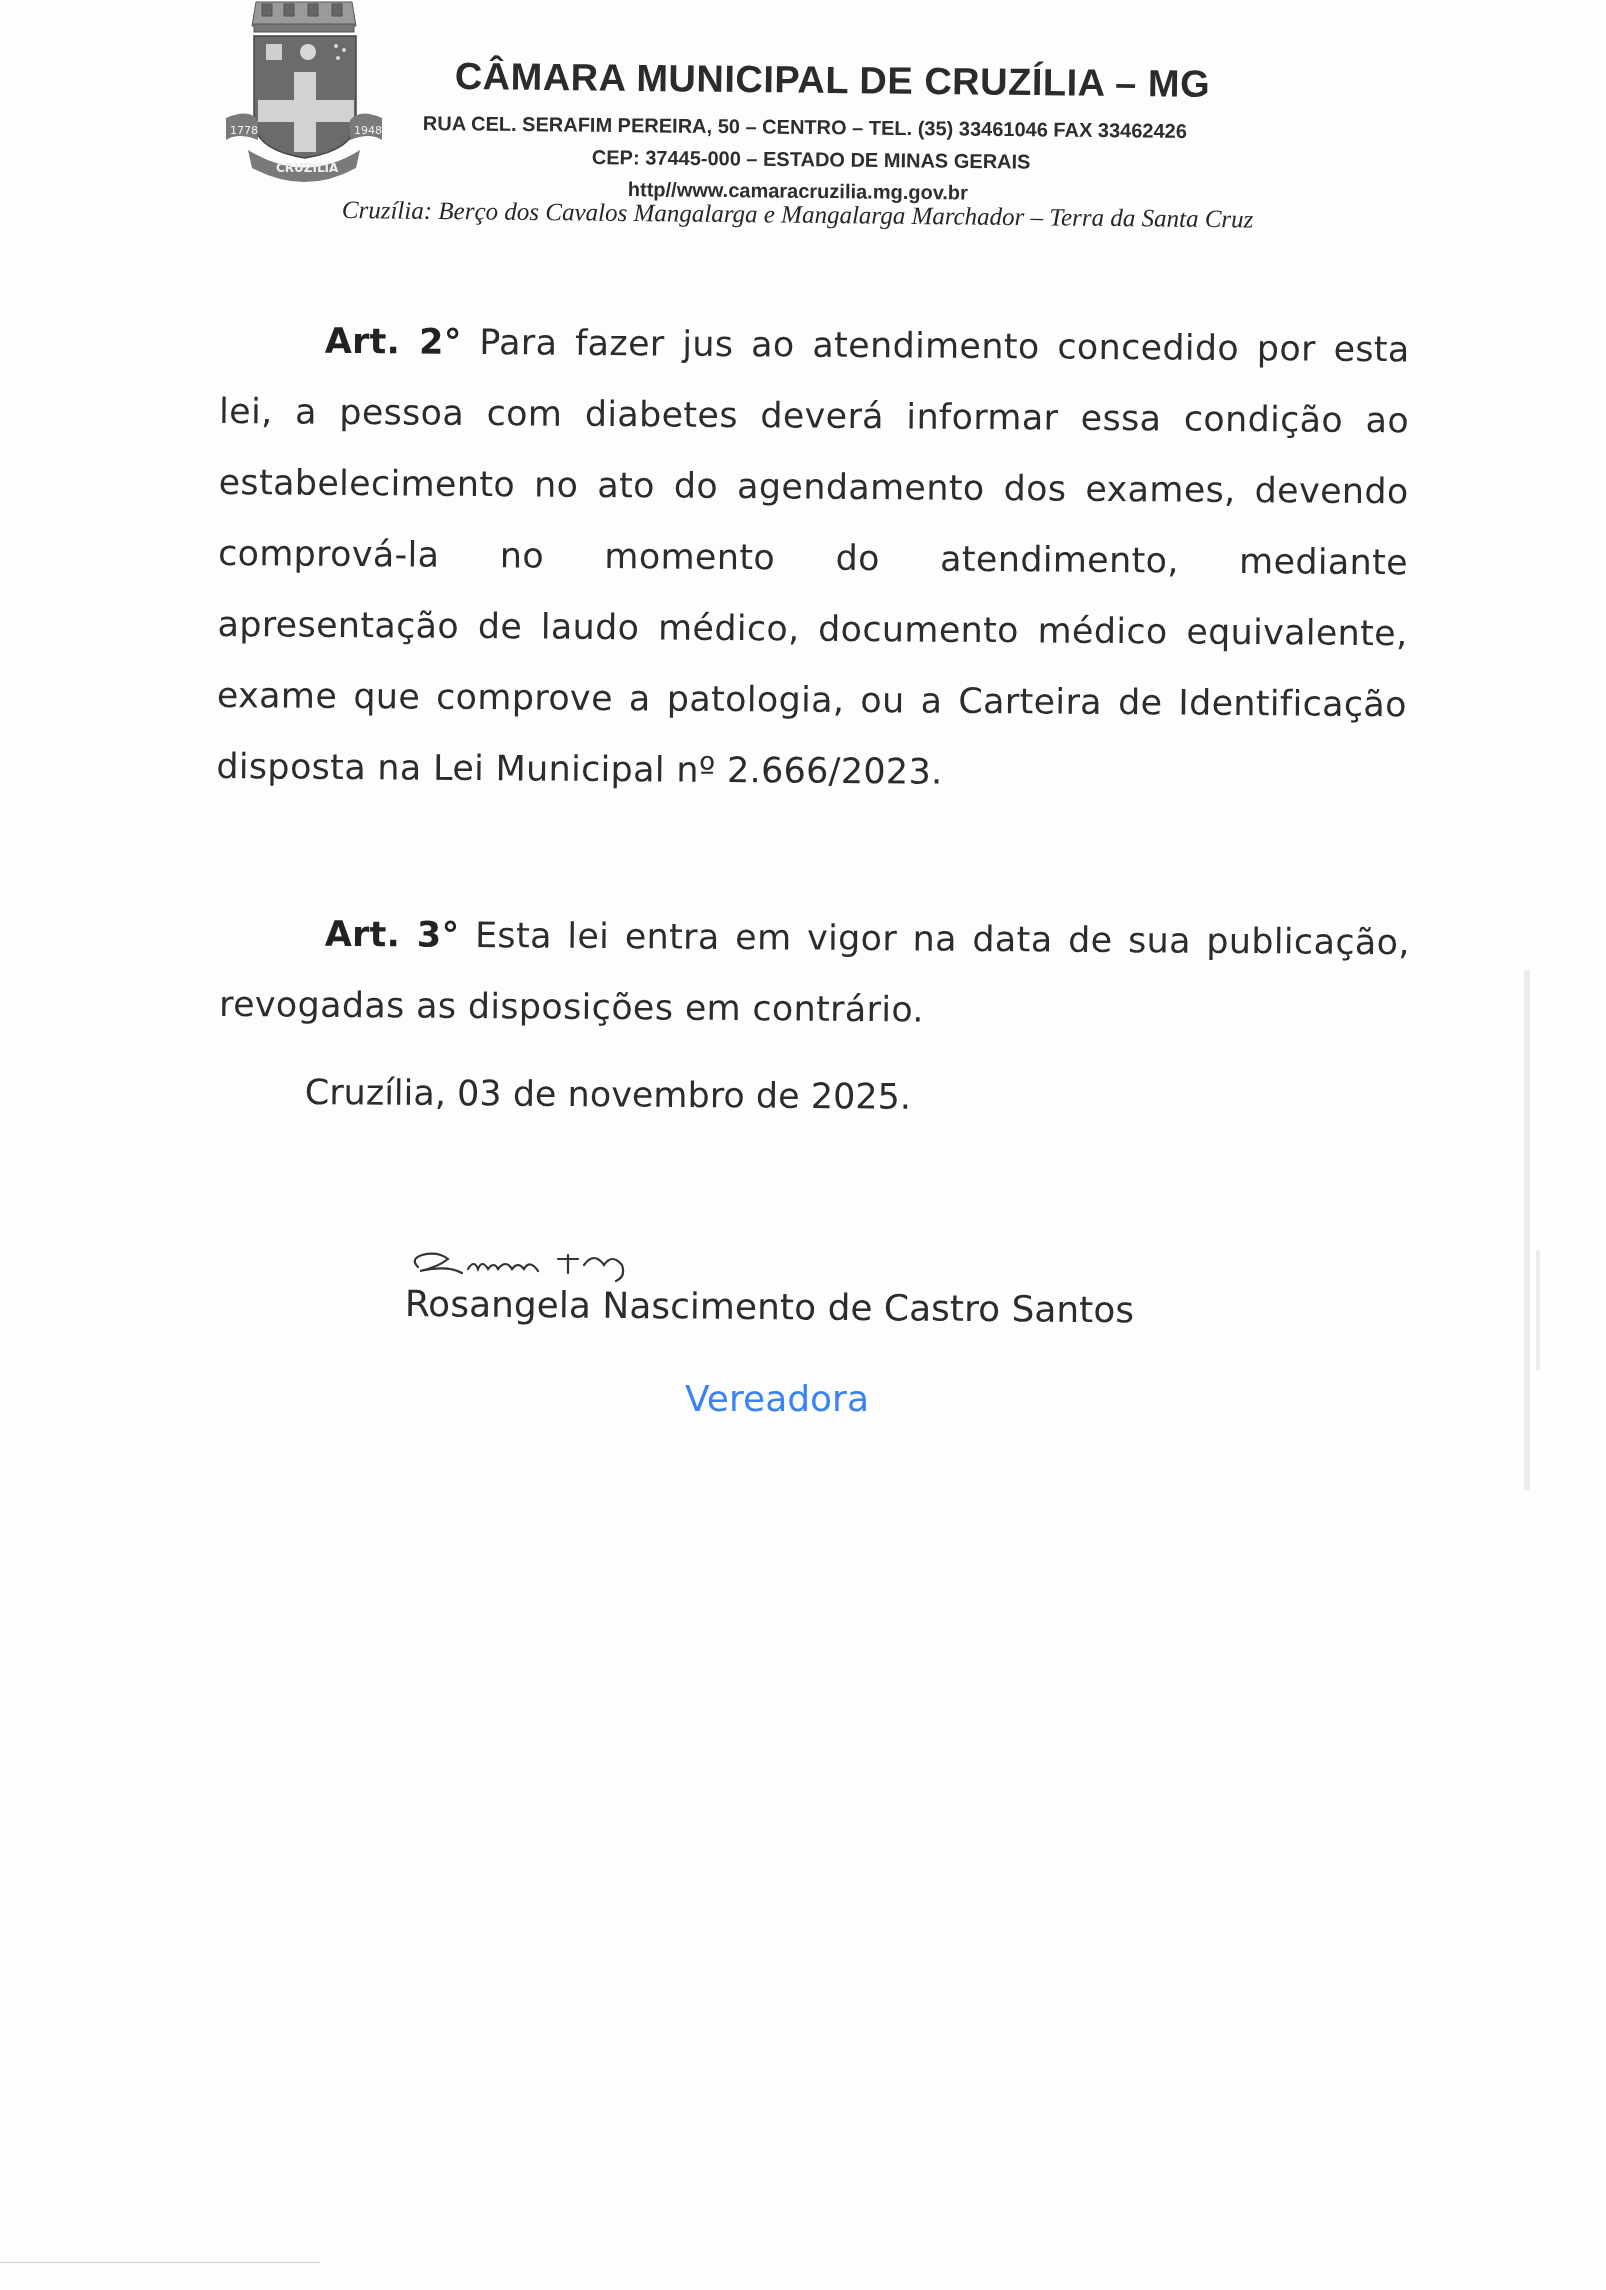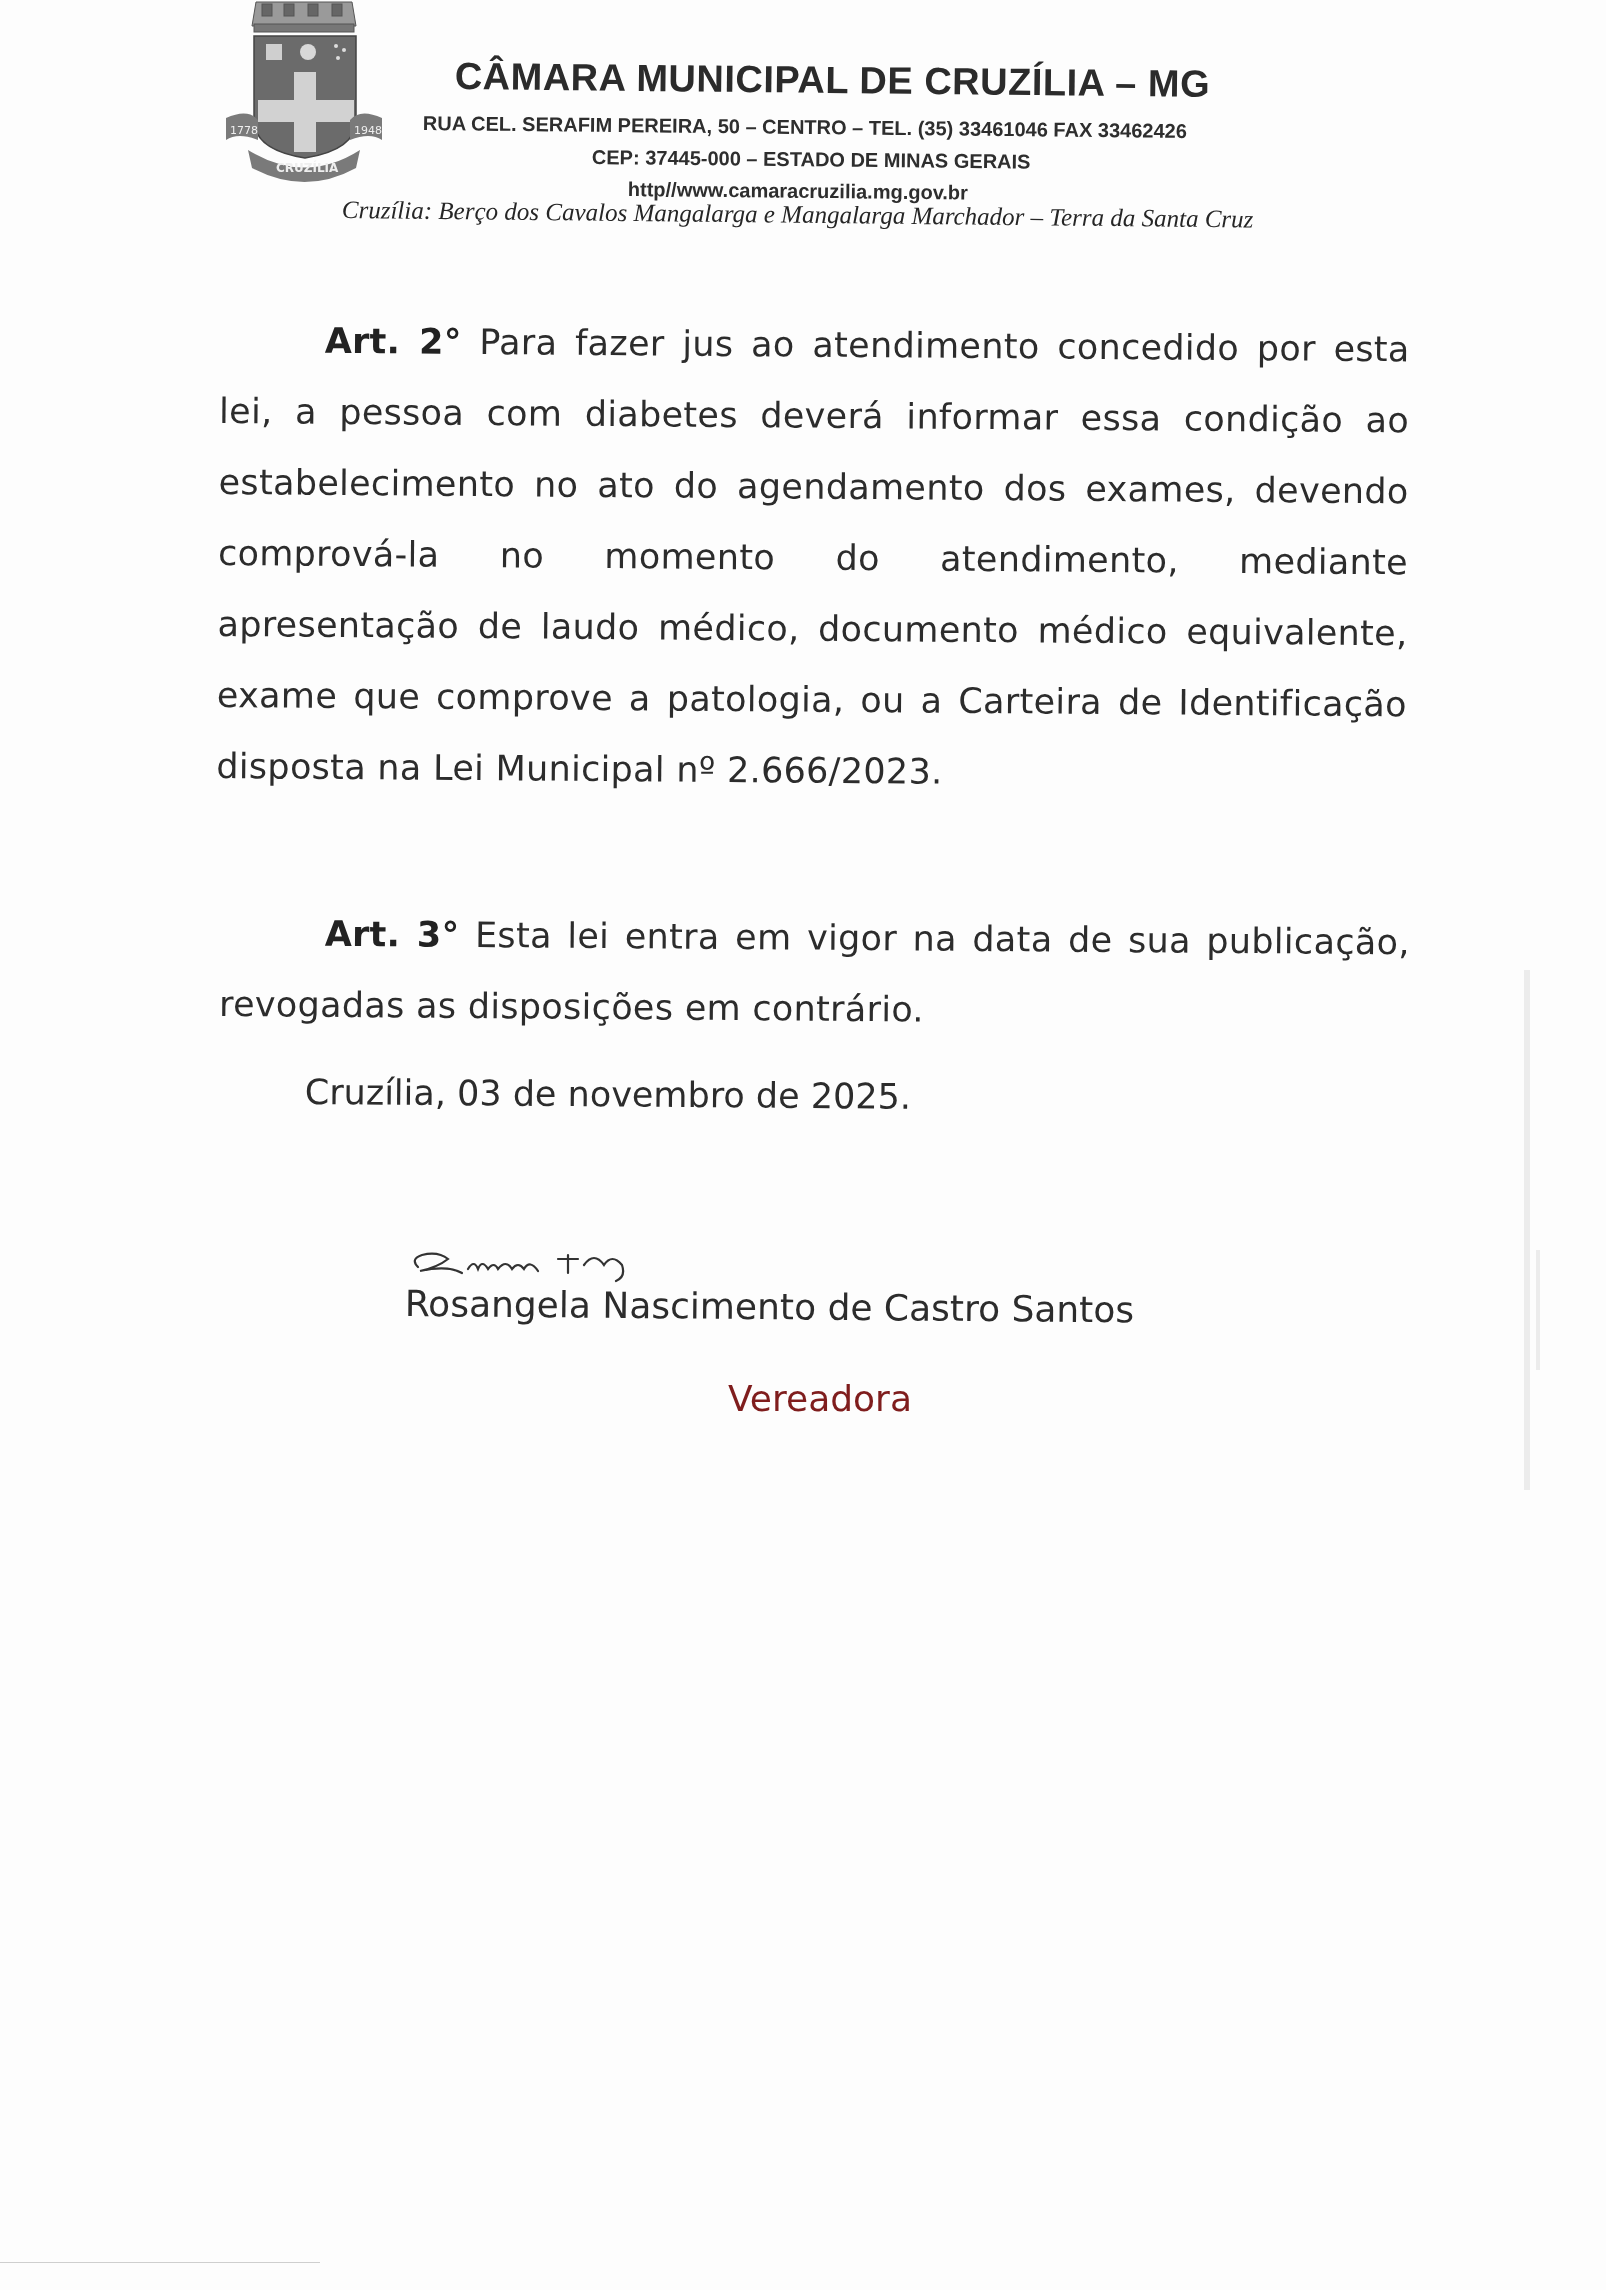--- a/index.html
+++ b/index.html
@@ -16,21 +16,21 @@
 
   
   .para { position: absolute; left: 220px; width: 1190px; font-family: "DejaVu Sans", sans-serif; font-size: 35px; line-height: 71px; color: #2c2c2c; text-align: justify; text-align-last: left; transform: rotate(0.45deg); transform-origin: left top; letter-spacing: 0.3px; }
   .para .indent { display: inline-block; width: 105px; }
   .para .art { font-weight: bold; color: #222; }
   .p1 { top: 305px; }
   .p2 { top: 898px; }
   .date { position: absolute; left: 305px; top: 1072px; font-size: 35px; color: #2c2c2c; transform: rotate(0.45deg); transform-origin: left top; }
   .sig-scribble { position: absolute; left: 408px; top: 1245px; width: 270px; height: 40px; }
   .sig-name { position: absolute; left: 405px; top: 1283px; font-size: 36px; color: #2c2c2c; transform: rotate(0.5deg); transform-origin: left top; }
-  .sig-role { position: absolute; left: 685px; top: 1378px; font-size: 36px; color: #7f1d1d; margin-left: 43px; }
+  .sig-role { position: absolute; left: 685px; top: 1378px; font-size: 36px; color: #3b82f6; }
   .margin-stamp { position: absolute; left: 1510px; top: 950px; width: 40px; height: 560px; opacity: 0.12; }
   .bottom-line { position: absolute; left: 0; top: 2262px; width: 320px; height: 1px; background: #cfcfcf; }
 </style>
 </head>
 <body>
 
 <div class="page">
 
   <svg class="logo" viewBox="0 0 172 185">
 

